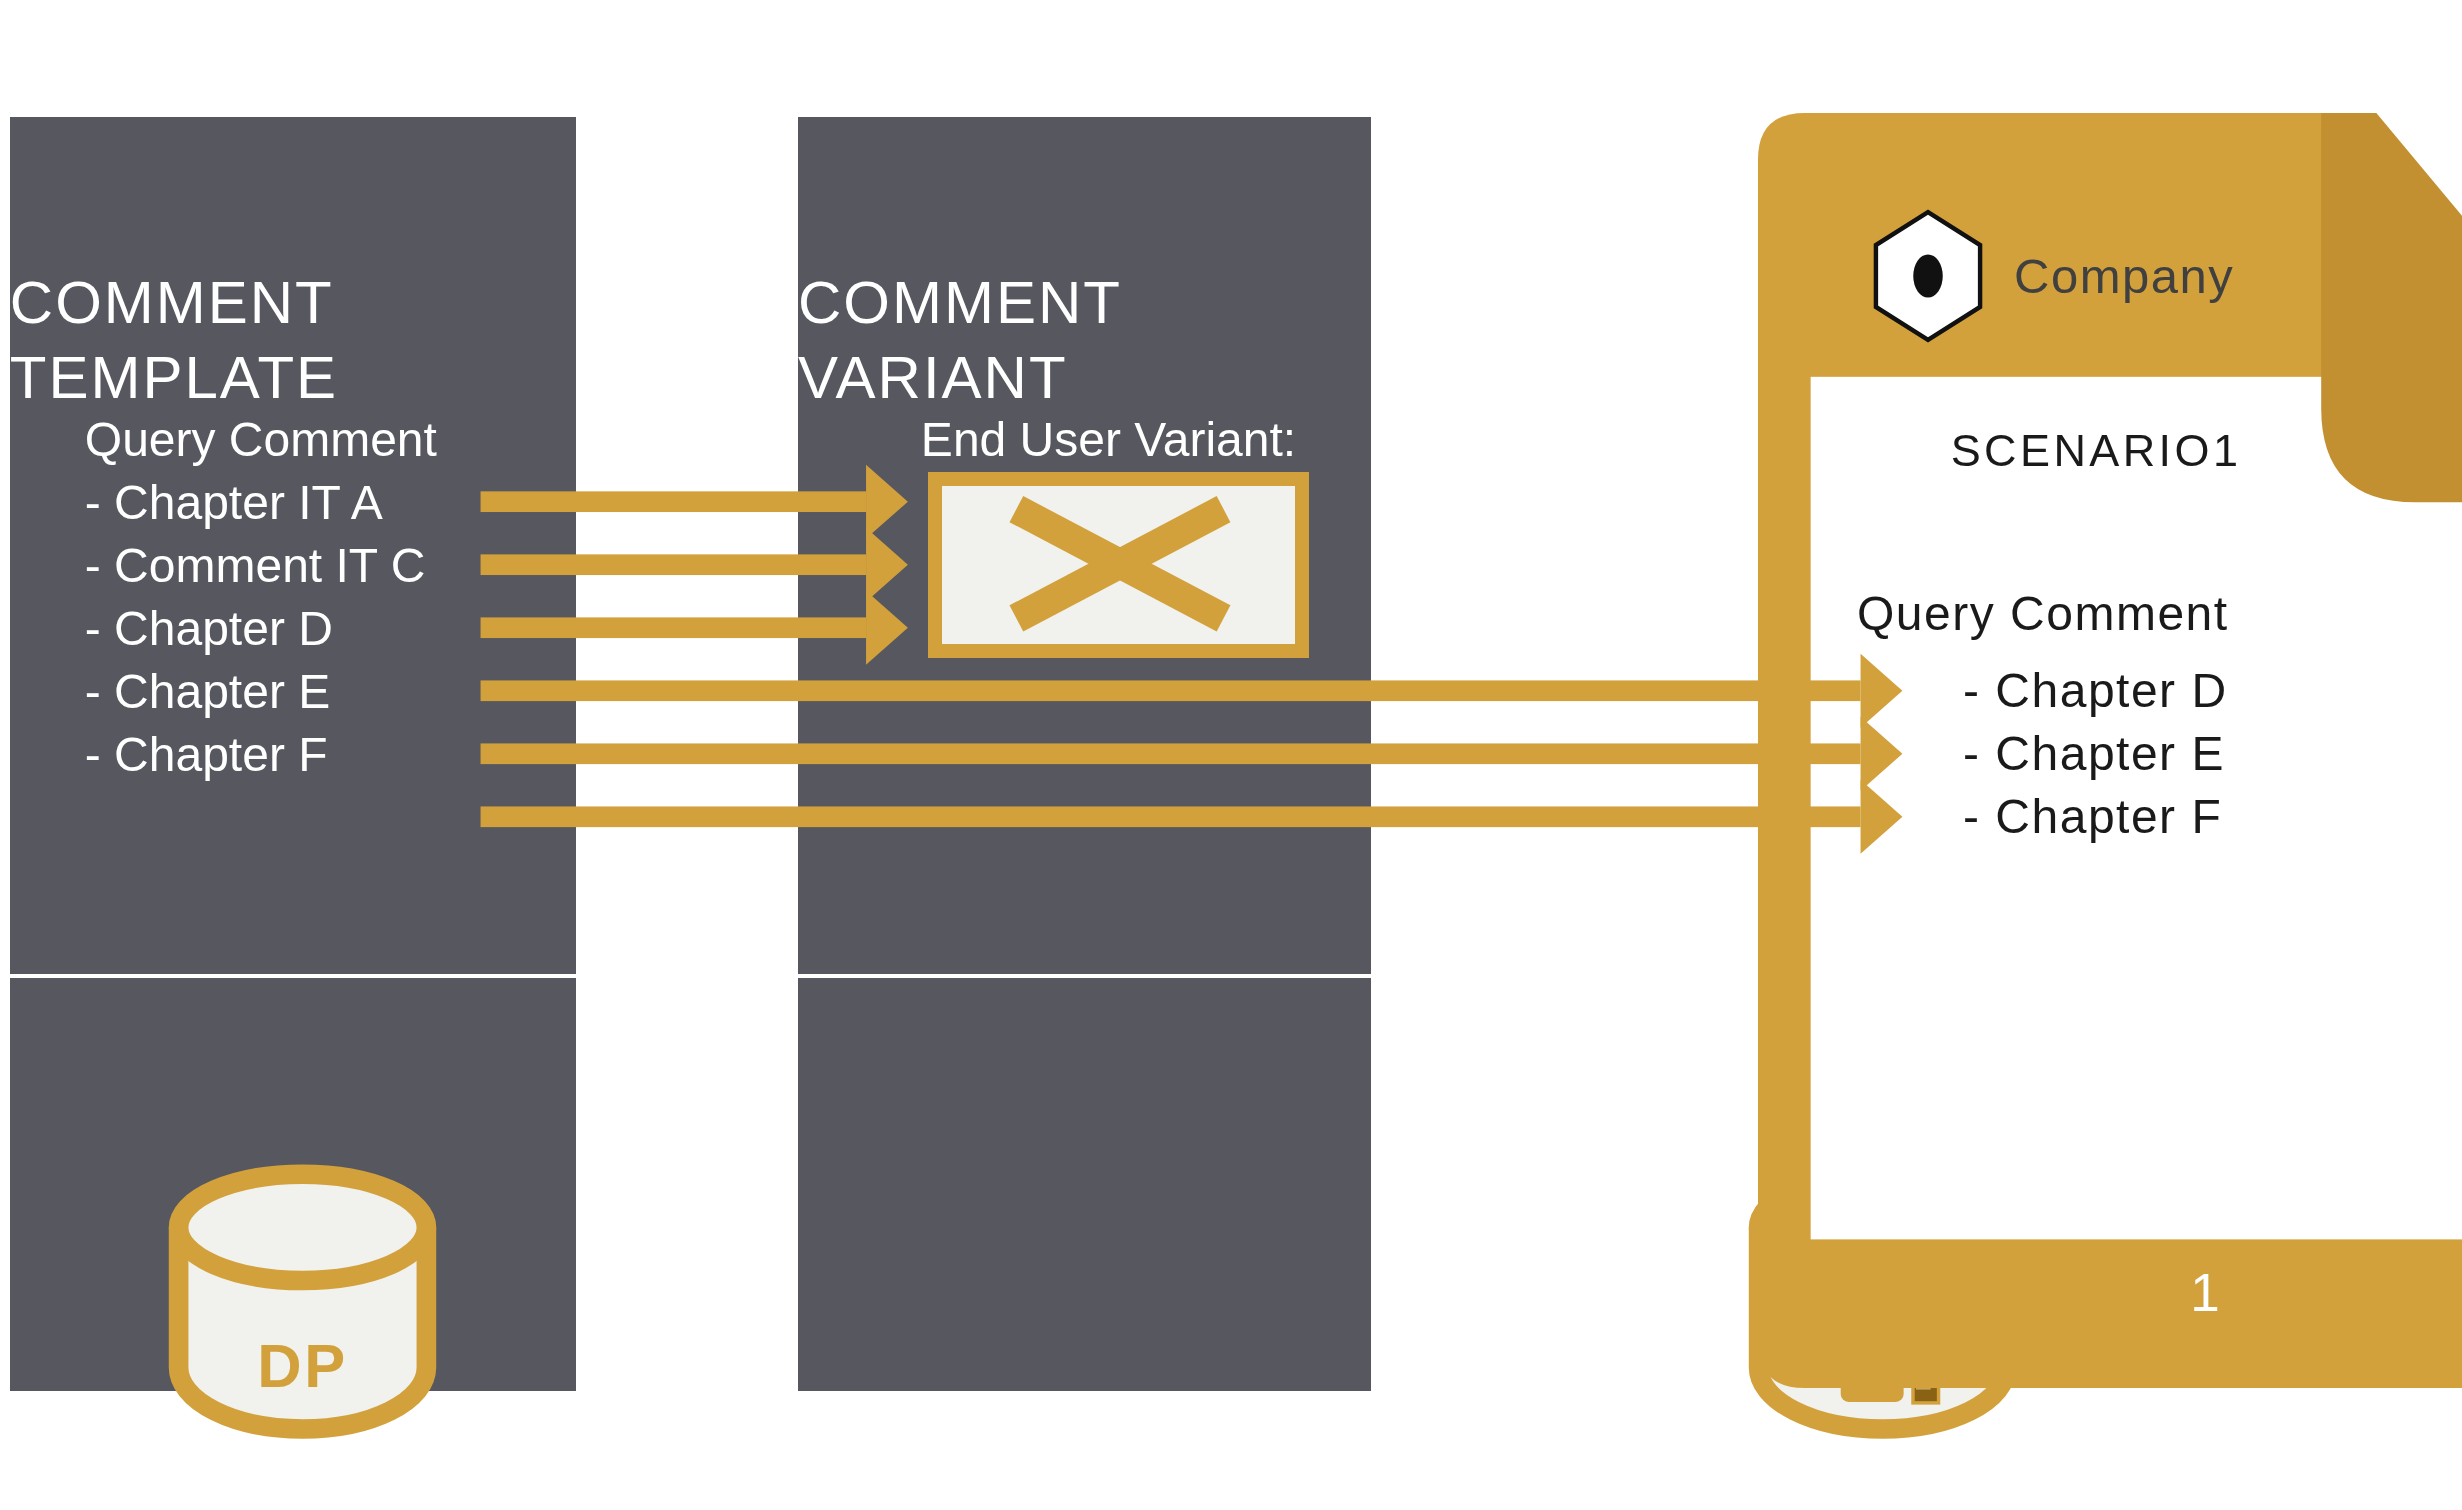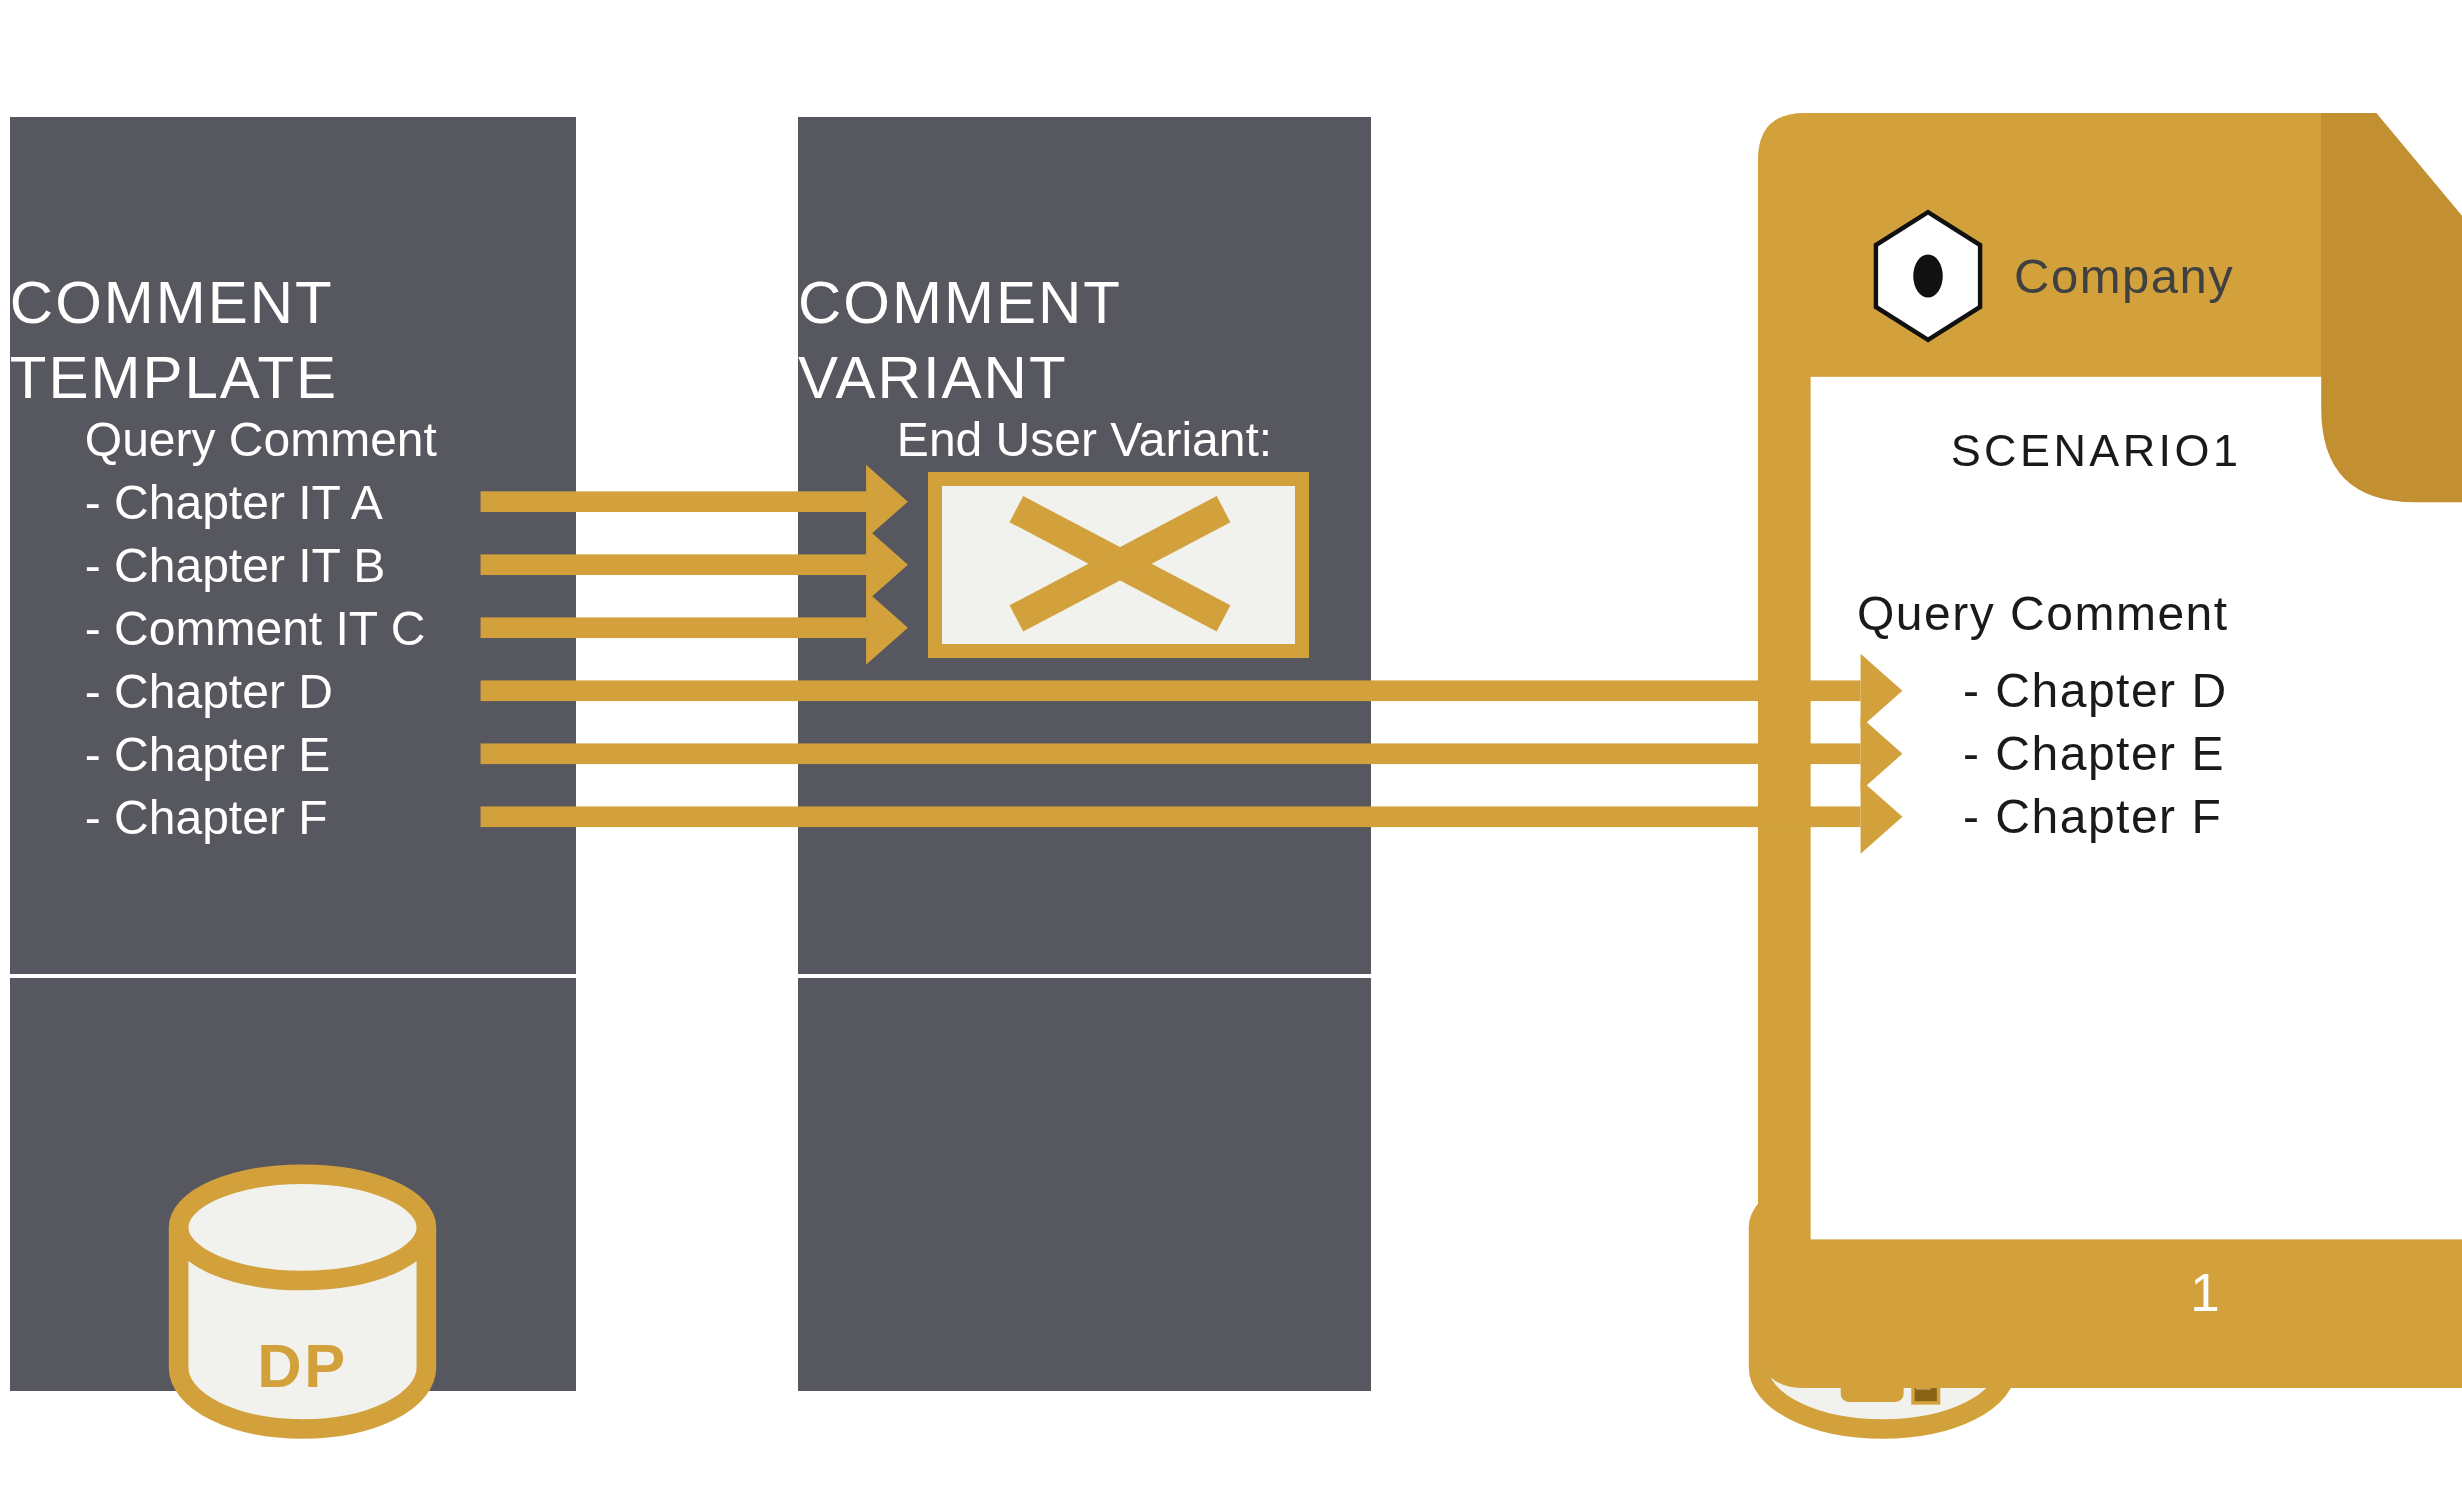--- a/index.html
+++ b/index.html
@@ -8,21 +8,21 @@
   .panel{position:absolute;top:117px;height:1274px;background:#56575F;}
   #panel-template{left:9.8px;width:566px;}
   #panel-variant{left:798px;width:573px;}
   .panel-title{position:absolute;top:148px;left:0;width:100%;color:#fff;
                font-size:60px;line-height:75px;letter-spacing:2px;font-weight:400;}
   .divider{position:absolute;left:0;width:100%;top:857px;height:4.4px;background:#fff;}
   .list{position:absolute;color:#fff;font-size:48px;line-height:63px;}
   .list .li{height:63px;}
   #template-list{left:75px;top:291px;}
   .variant-label{position:absolute;left:0;top:291px;width:100%;text-align:center;color:#fff;
-                 font-size:48px;line-height:63px;}
+                 font-size:48px;line-height:63px;padding-left:24px;}
   .xbox{position:absolute;left:928px;top:472px;width:381px;height:186px;box-sizing:border-box;
         border:14.8px solid #D2A13C;background:#F1F1ED;z-index:3;}
   .cyl{position:absolute;top:1044px;width:295px;height:295px;}
   #cyl1{left:145px;}
   #cyl2{left:937px;}
   
   #doc-shape{position:absolute;left:1753px;top:108px;width:906px;height:1285px;z-index:1;}
   .doc-company{position:absolute;left:2014px;top:245px;font-size:49px;line-height:63px;
                color:#404040;letter-spacing:1.5px;z-index:2;}
   #doc-logo{position:absolute;left:1871px;top:207px;width:114px;height:138px;z-index:2;}
@@ -43,21 +43,20 @@
 
   <section class="panel" id="panel-template">
     <div class="panel-title">
       <div>COMMENT</div>
       <div>TEMPLATE</div>
     </div>
     <div class="list" id="template-list">
       <div class="li">Query Comment</div>
       <div>
           <div class="li">- Chapter IT A</div>
-          <div class="li">- Chapter IT B</div>
           <div class="li">- Comment IT C</div>
           <div class="li">- Chapter D</div>
           <div class="li">- Chapter E</div>
           <div class="li">- Chapter F</div>
         </div>
     </div>
     <div class="divider"></div>
     <svg class="cyl" id="cyl1" viewBox="0 0 600 600">
       <path d="M48 135 V420 A252 125 0 0 0 552 420 V135" fill="#F1F1ED" stroke="#D2A13C" stroke-width="40"></path>
       <ellipse cx="300" cy="135" rx="252" ry="108" fill="#F1F1ED" stroke="#D2A13C" stroke-width="40"></ellipse>

